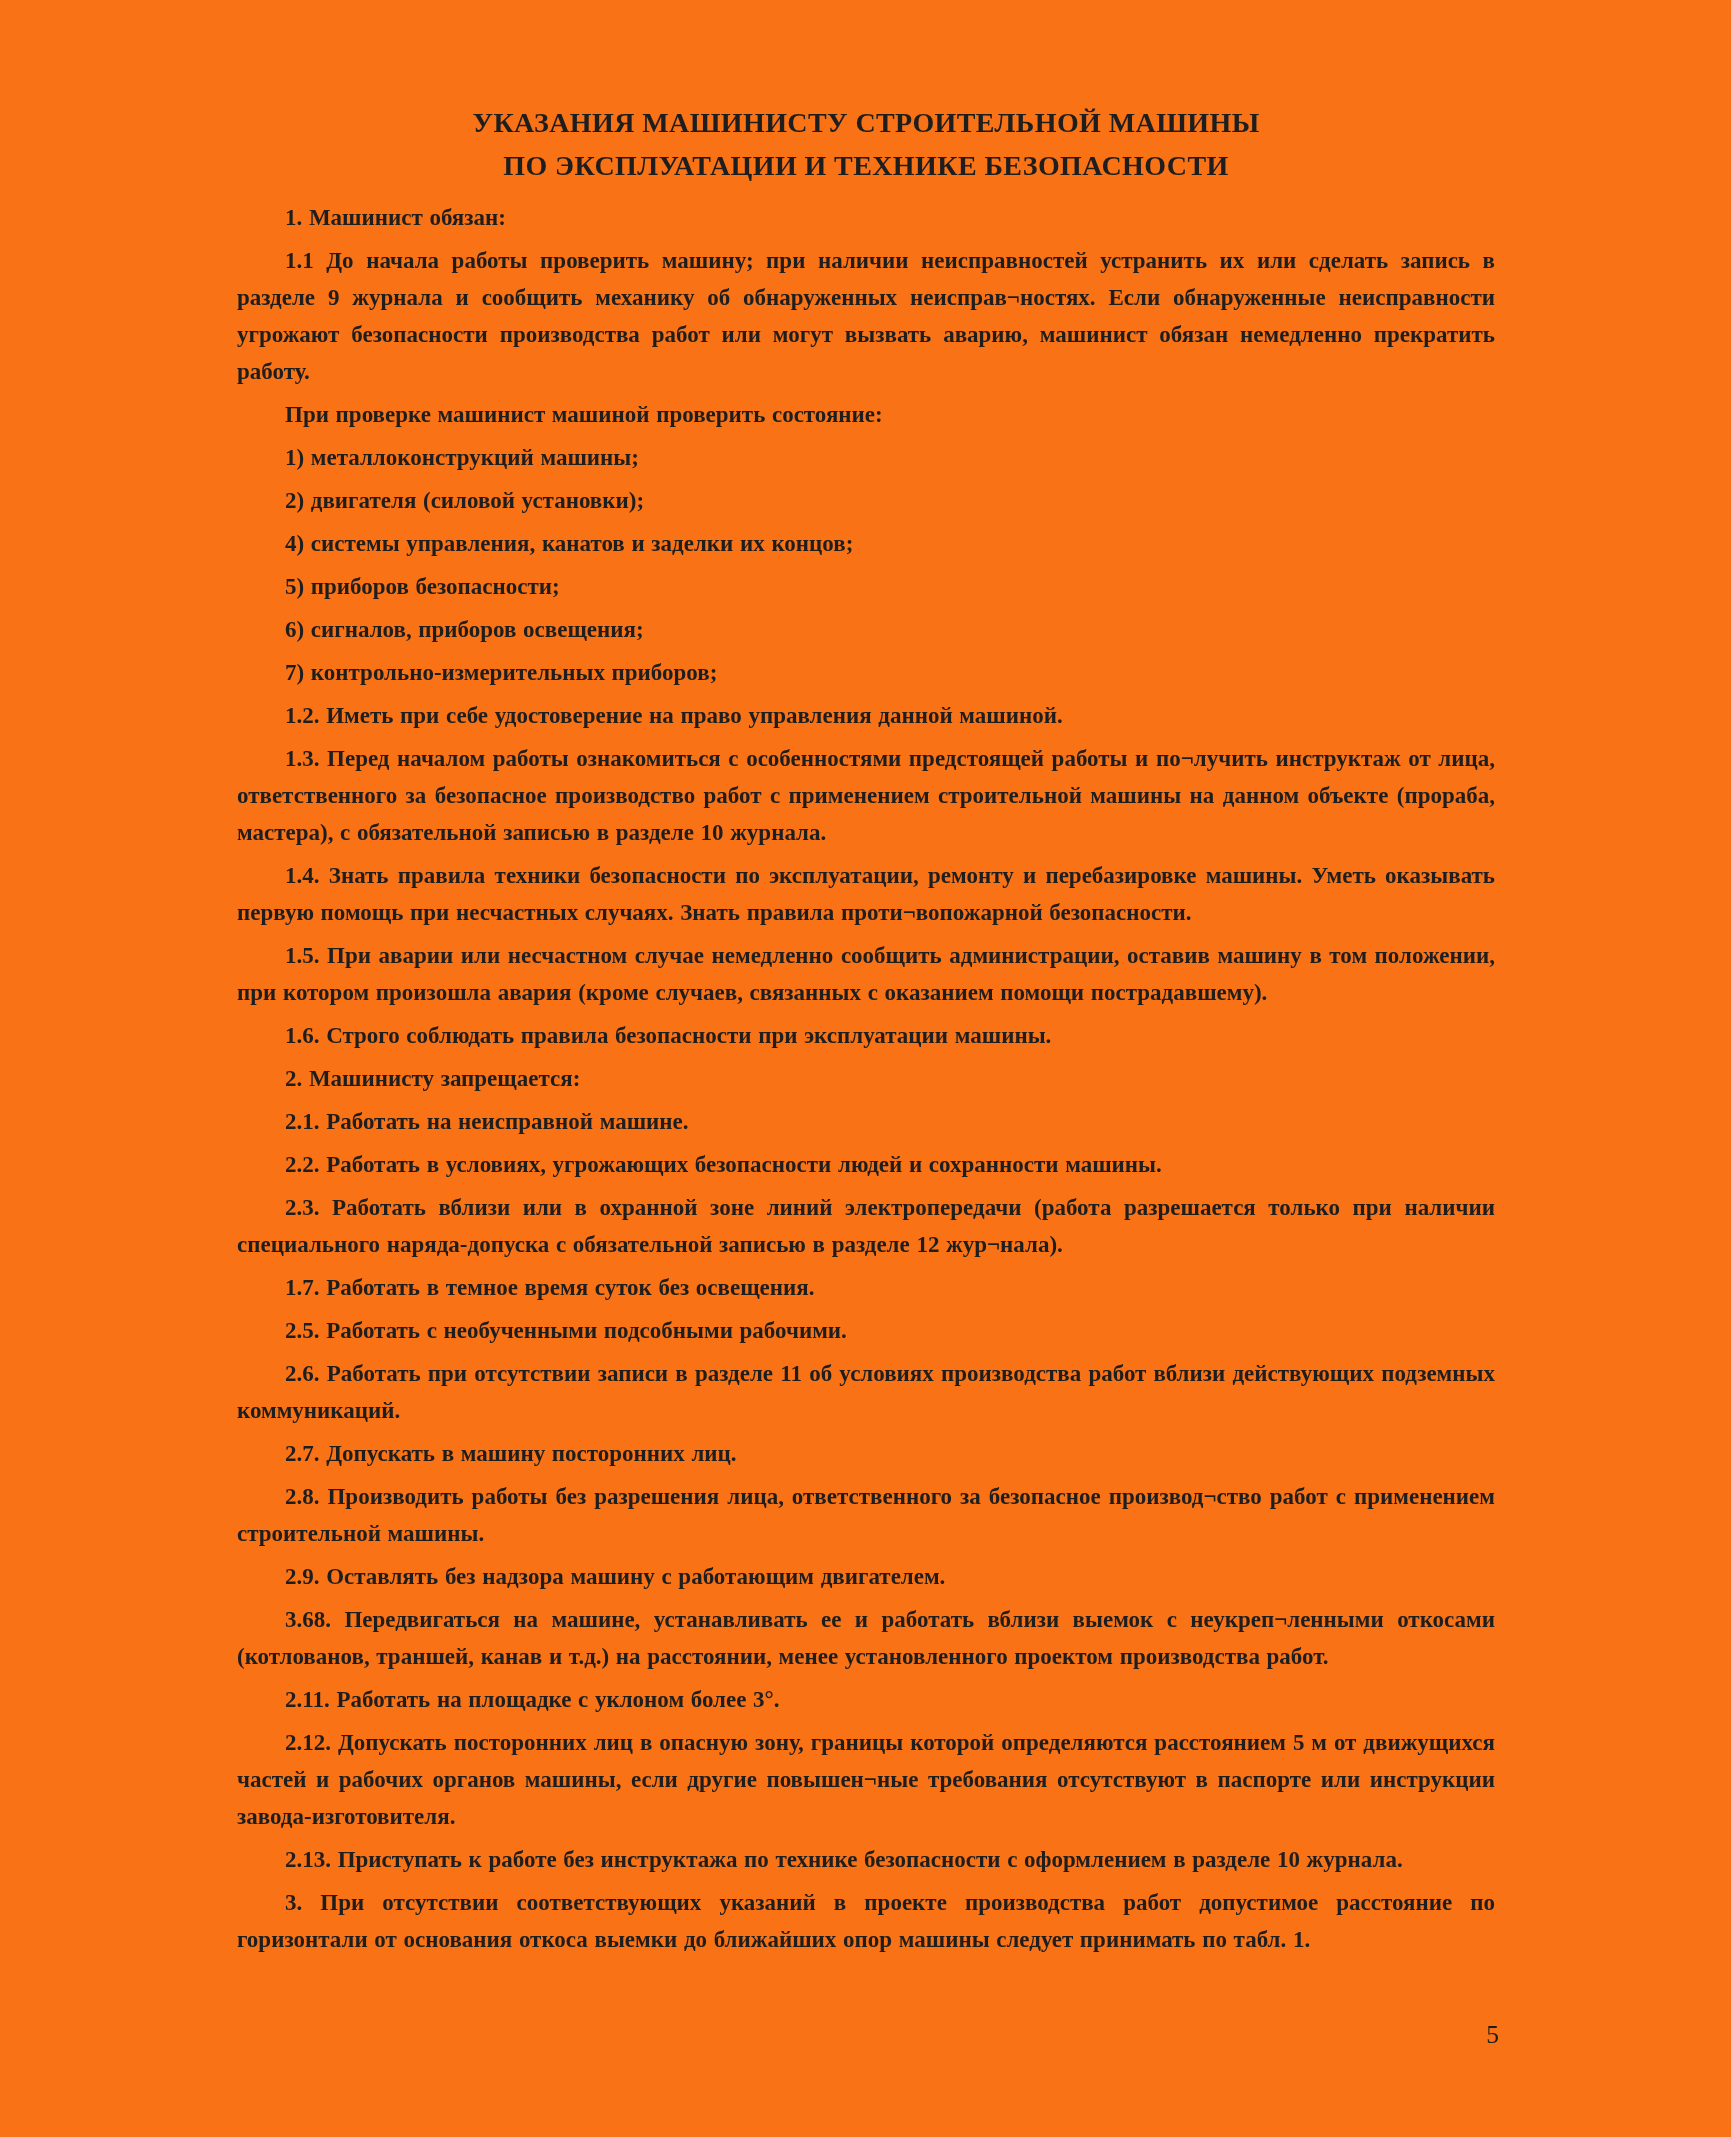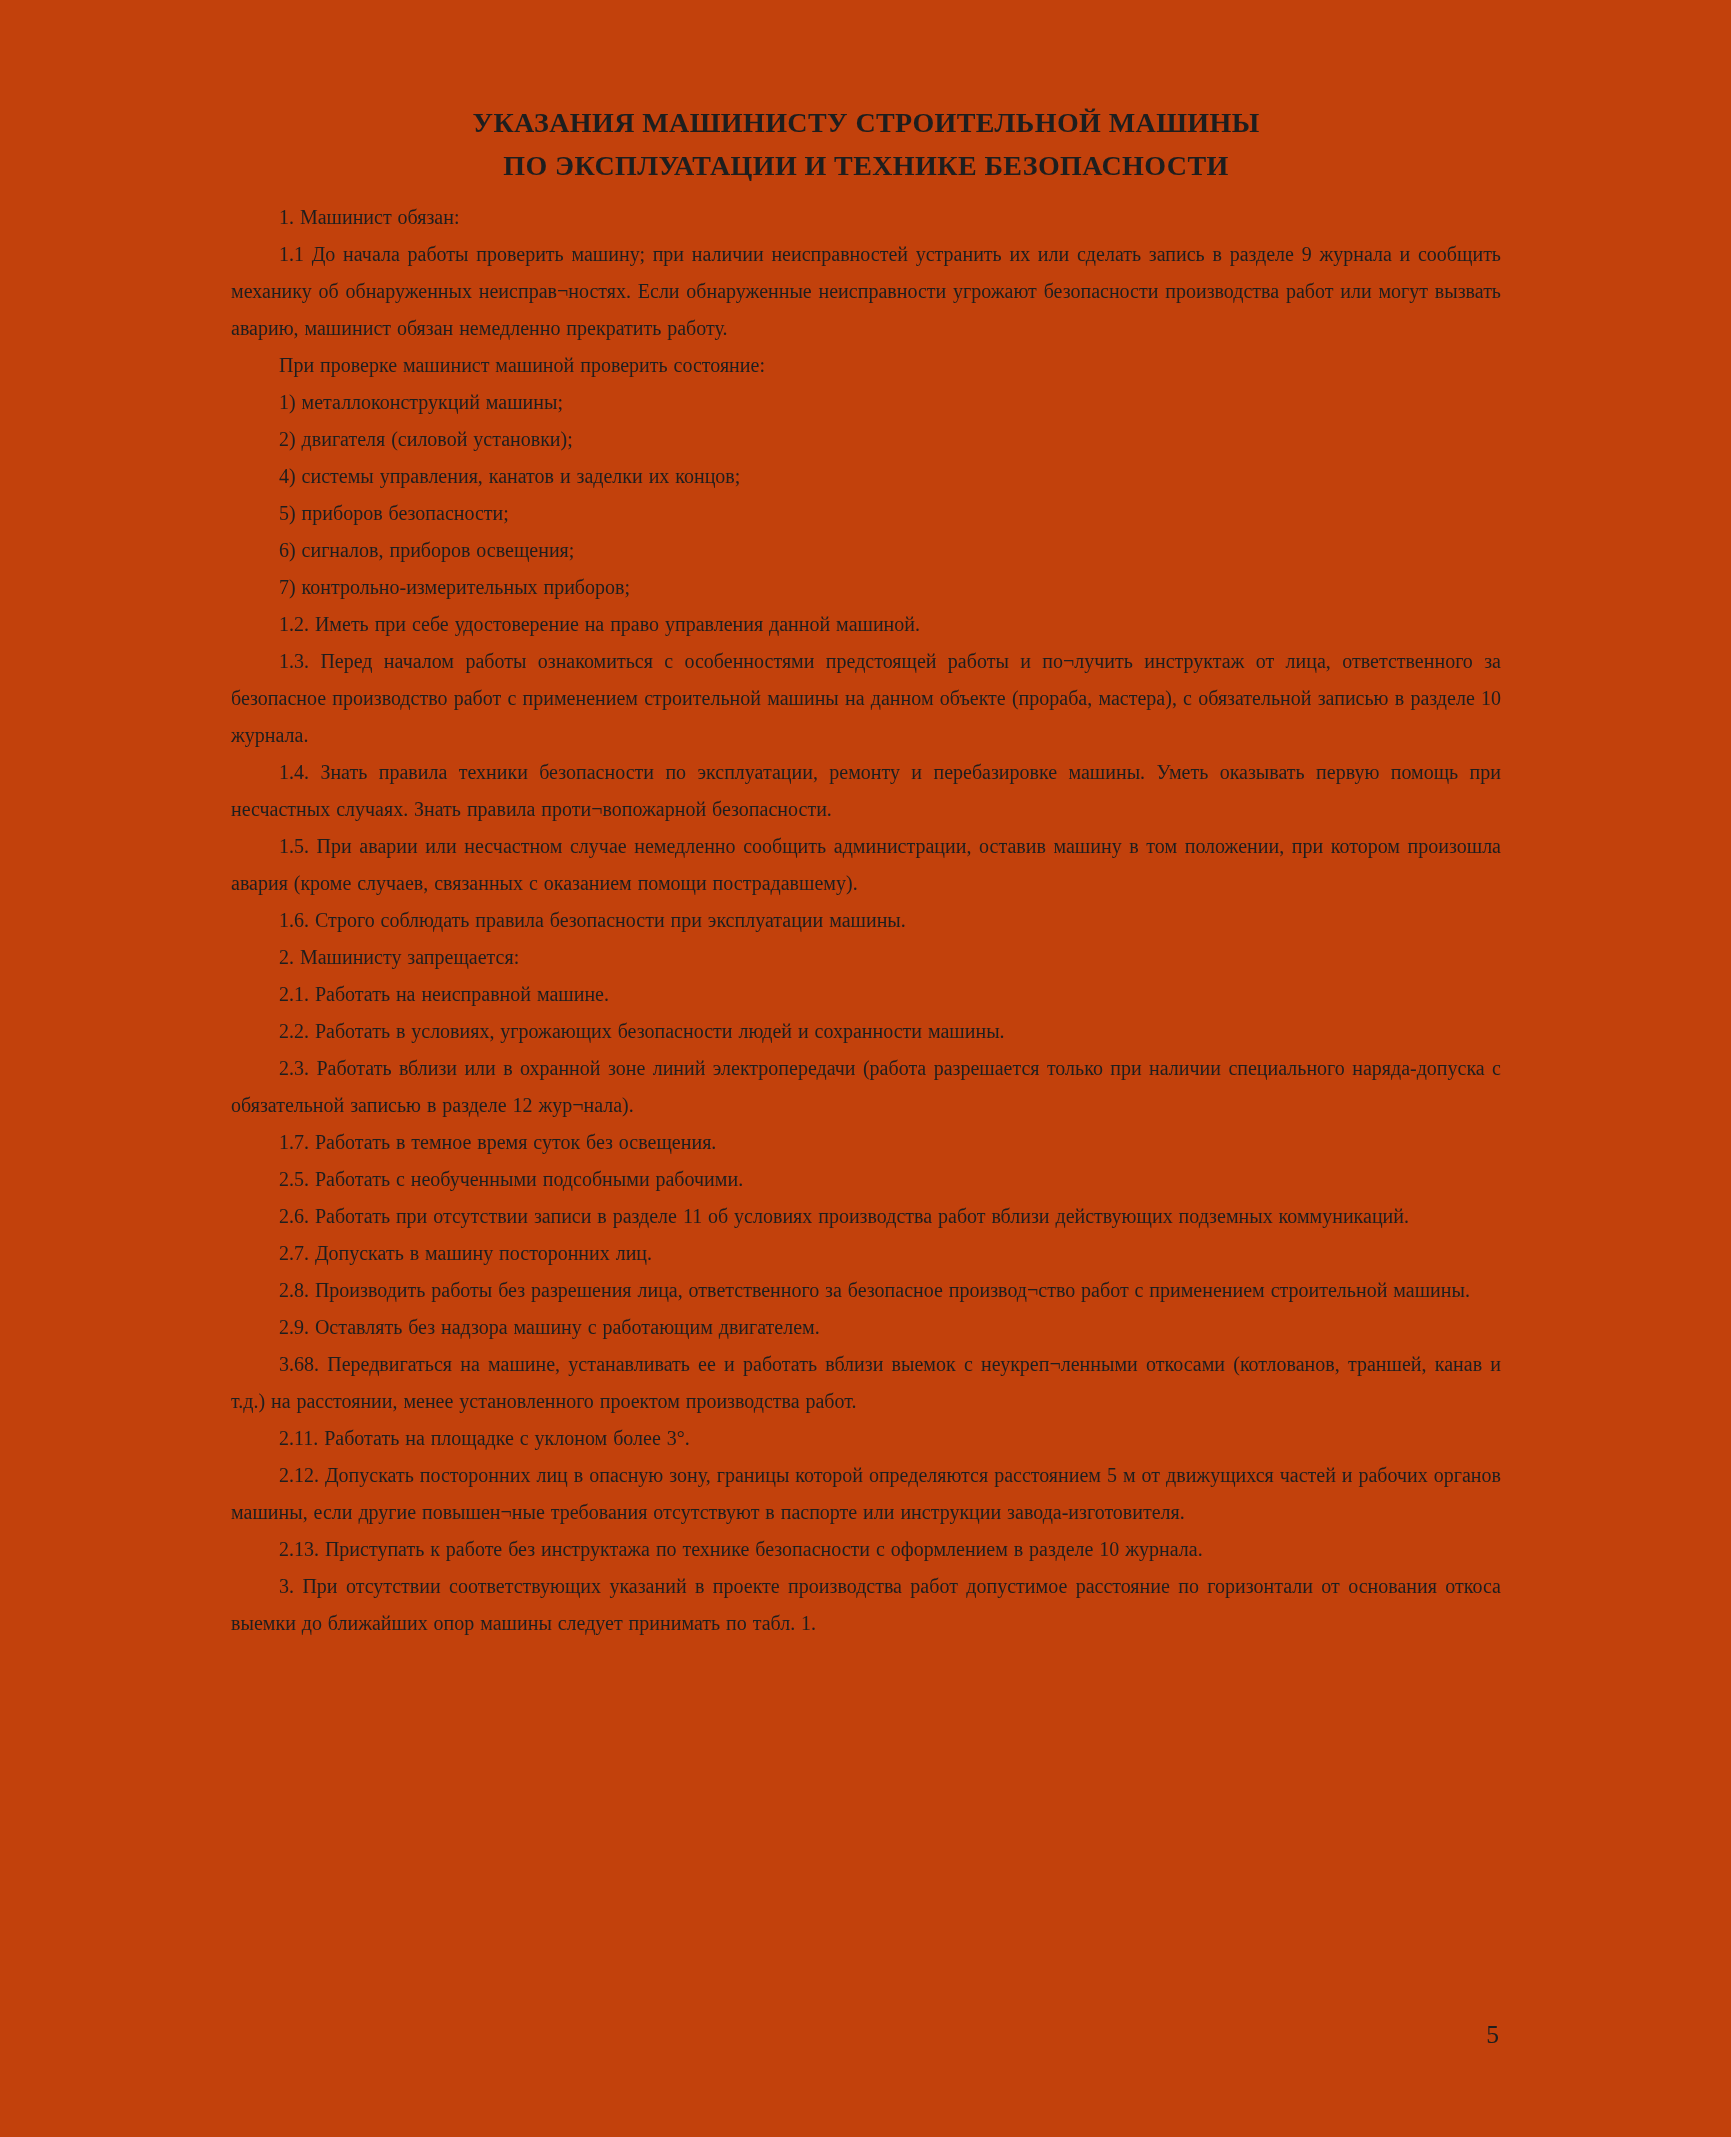--- a/index.html
+++ b/index.html
@@ -4,21 +4,21 @@
   <style>
     html, body {
       margin: 0;
       padding: 0;
       background: #ffffff;
     }
     .page {
       position: relative;
       width: 1732px;
       height: 2137px;
-      background: #c2410c;
+      background: #f97316;
       font-family: "Liberation Serif", "DejaVu Serif", serif;
       color: #1e1e1e;
       overflow: hidden;
     }
     .content {
       position: absolute;
       left: 231px;
       top: 101px;
       width: 1270px;
     }
@@ -28,26 +28,27 @@
       line-height: 43px;
       font-weight: bold;
       text-align: center;
       letter-spacing: 0.4px;
     }
     .title-line {
       display: block;
       white-space: nowrap;
     }
     .para {
-      margin: 0;
-      font-size: 20px;
+      margin: 6px;
+      font-size: 23px;
       line-height: 37px;
       text-align: justify;
       text-indent: 48px;
       word-spacing: 0.9px;
+      font-weight: bold;
     }
     .page-number {
       position: absolute;
       top: 2016px;
       right: 233px;
       font-size: 25.6px;
       line-height: 37px;
     }
   </style>
 </head>

